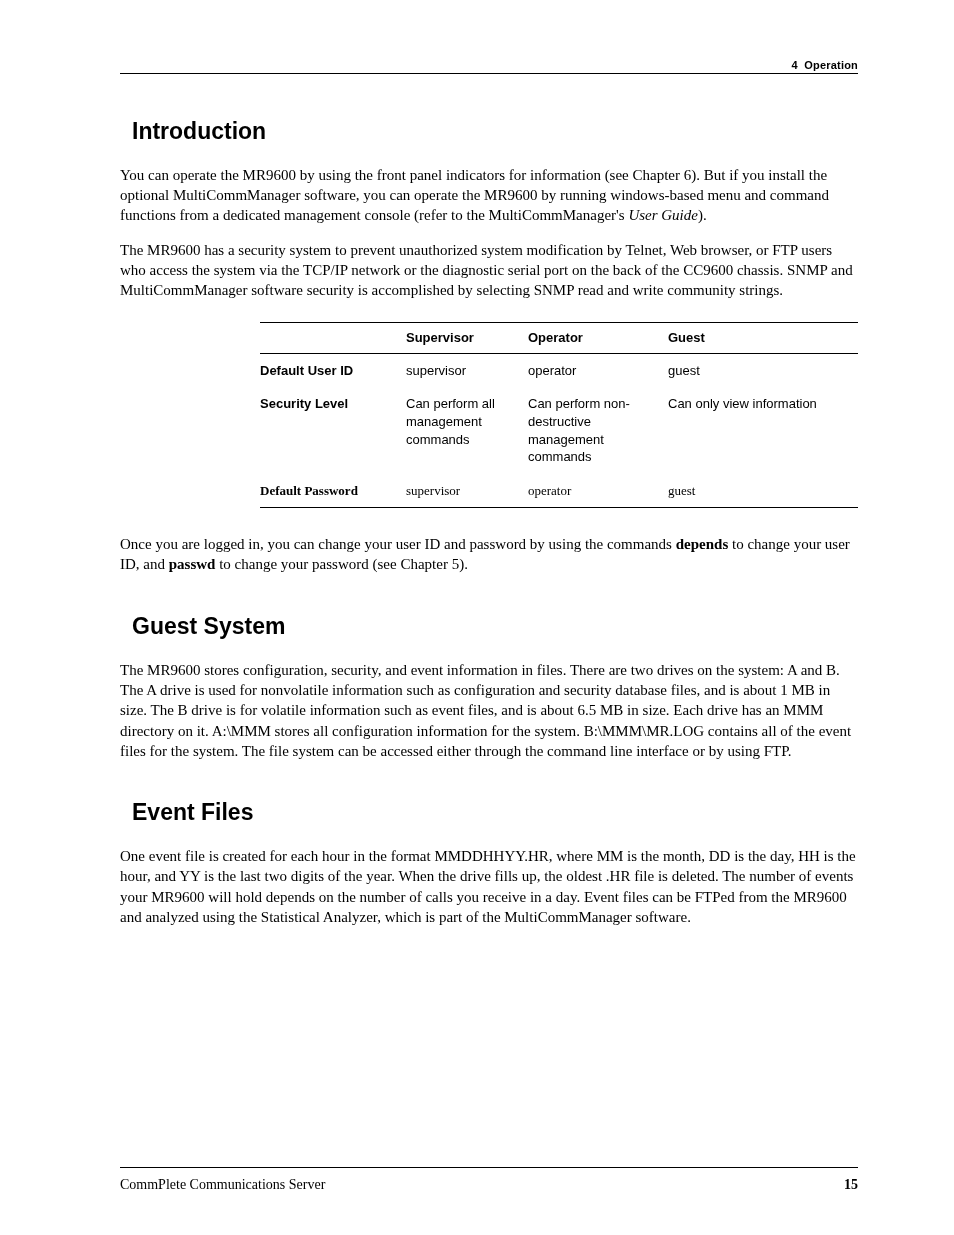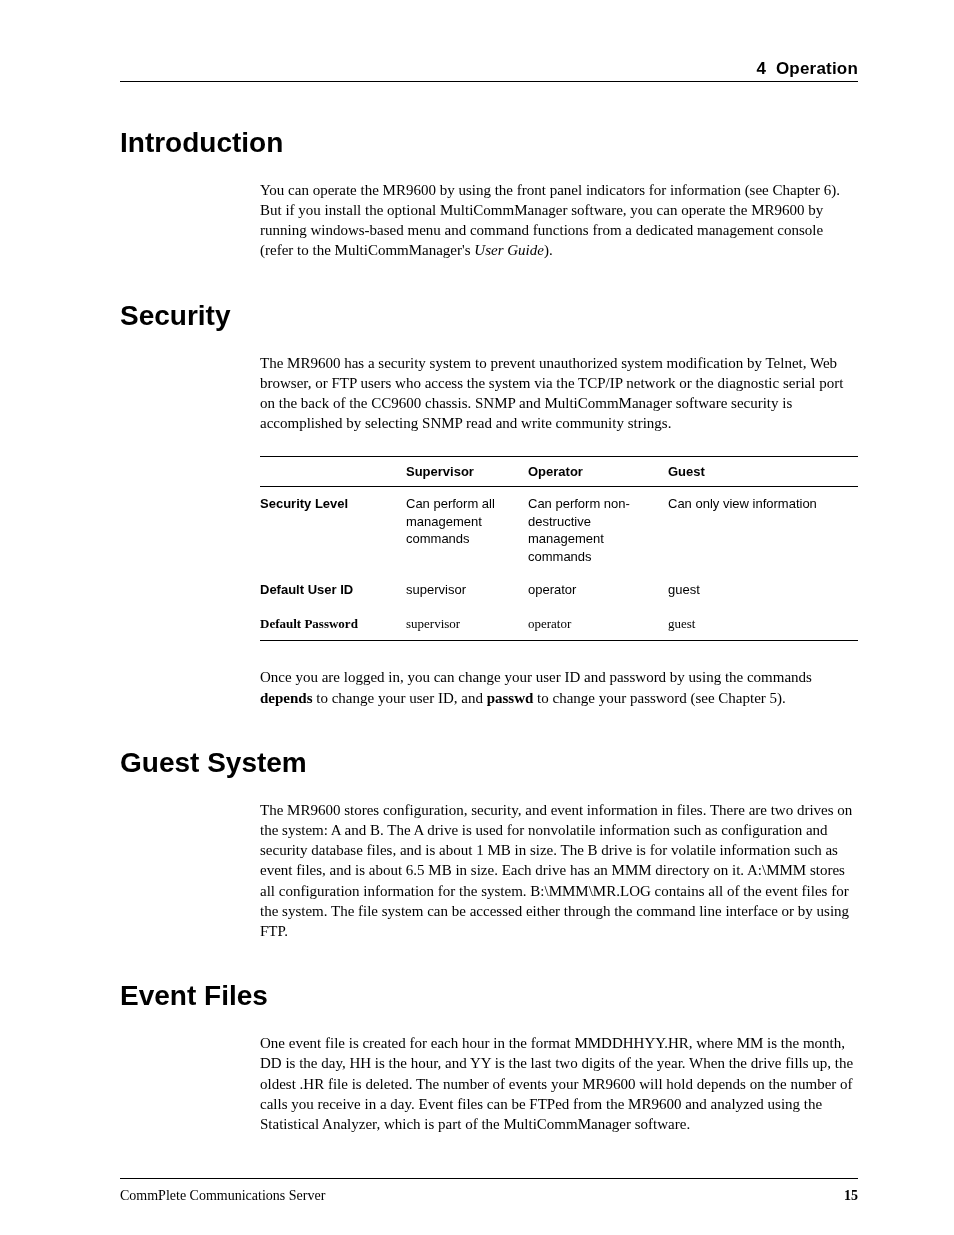--- a/index.html
+++ b/index.html
@@ -21,33 +21,32 @@
     display: flex;
     flex-direction: column;
   }
   .top-rule {
     border-top: 1.5px solid #000;
     margin-bottom: 6px;
   }
   .running-head {
     font-family: Arial, Helvetica, sans-serif;
     font-weight: bold;
-    font-size: 17px;
+    font-size: 11px;
     text-align: right;
     letter-spacing: 0.2px;
   }
   .content { flex: 1; }
   h1.section {
     font-family: Arial, Helvetica, sans-serif;
     font-weight: bold;
-    font-size: 28px;
-    margin: 36px 0 18px 0;
+    font-size: 23px;
+    margin: 36px 0 18px 12px;
   }
   .body-col {
-    margin-left: 140px;
   }
   .body-col p {
     margin: 0 0 14px 0;
     text-align: left;
   }
   .italic { font-style: italic; }
   .bold { font-weight: bold; font-family: "Times New Roman", Times, serif; }
   .tbl-wrap {
     margin-left: 140px;
     margin-top: 22px;
@@ -109,51 +108,50 @@
 
   <div class="content">
 
     <h1 class="section">Introduction</h1>
     <div class="body-col">
       <p>
         <span>You can operate the MR9600 by using the front panel indicators for information (see Chapter 6). But if you install the optional MultiCommManager software, you can operate the MR9600 by running windows-based menu and command functions from a dedicated management console (refer to the MultiCommManager's </span><span class="italic">User Guide</span><span>).</span>
       </p>
     </div>
 
-    <h1 class="section">Security</h1>
     <div class="body-col">
       <p>The MR9600 has a security system to prevent unauthorized system modification by Telnet, Web browser, or FTP users who access the system via the TCP/IP network or the diagnostic serial port on the back of the CC9600 chassis. SNMP and MultiCommManager software security is accomplished by selecting SNMP read and write community strings.</p>
     </div>
 
     <div class="tbl-wrap">
       <table class="sec">
         <colgroup>
           <col class="col0">
             <col class="col1">
             <col class="col2">
             <col class="col3">
         </colgroup>
         <tbody>
             <tr class="head">
           <th></th>
           <th>Supervisor</th>
           <th>Operator</th>
           <th>Guest</th>
         </tr>
         <tr>
+          <td class="rowhead">Default User ID</td>
+          <td>supervisor</td>
+          <td>operator</td>
+          <td>guest</td>
+        </tr>
+        <tr>
           <td class="rowhead">Security Level</td>
           <td>Can perform all management commands</td>
           <td>Can perform non-destructive management commands</td>
           <td>Can only view information</td>
-        </tr>
-        <tr>
-          <td class="rowhead">Default User ID</td>
-          <td>supervisor</td>
-          <td>operator</td>
-          <td>guest</td>
         </tr>
         <tr class="last">
           <td class="rowhead">Default Password</td>
           <td>supervisor</td>
           <td>operator</td>
           <td>guest</td>
         </tr>
       </tbody>
         </table>
     </div>

